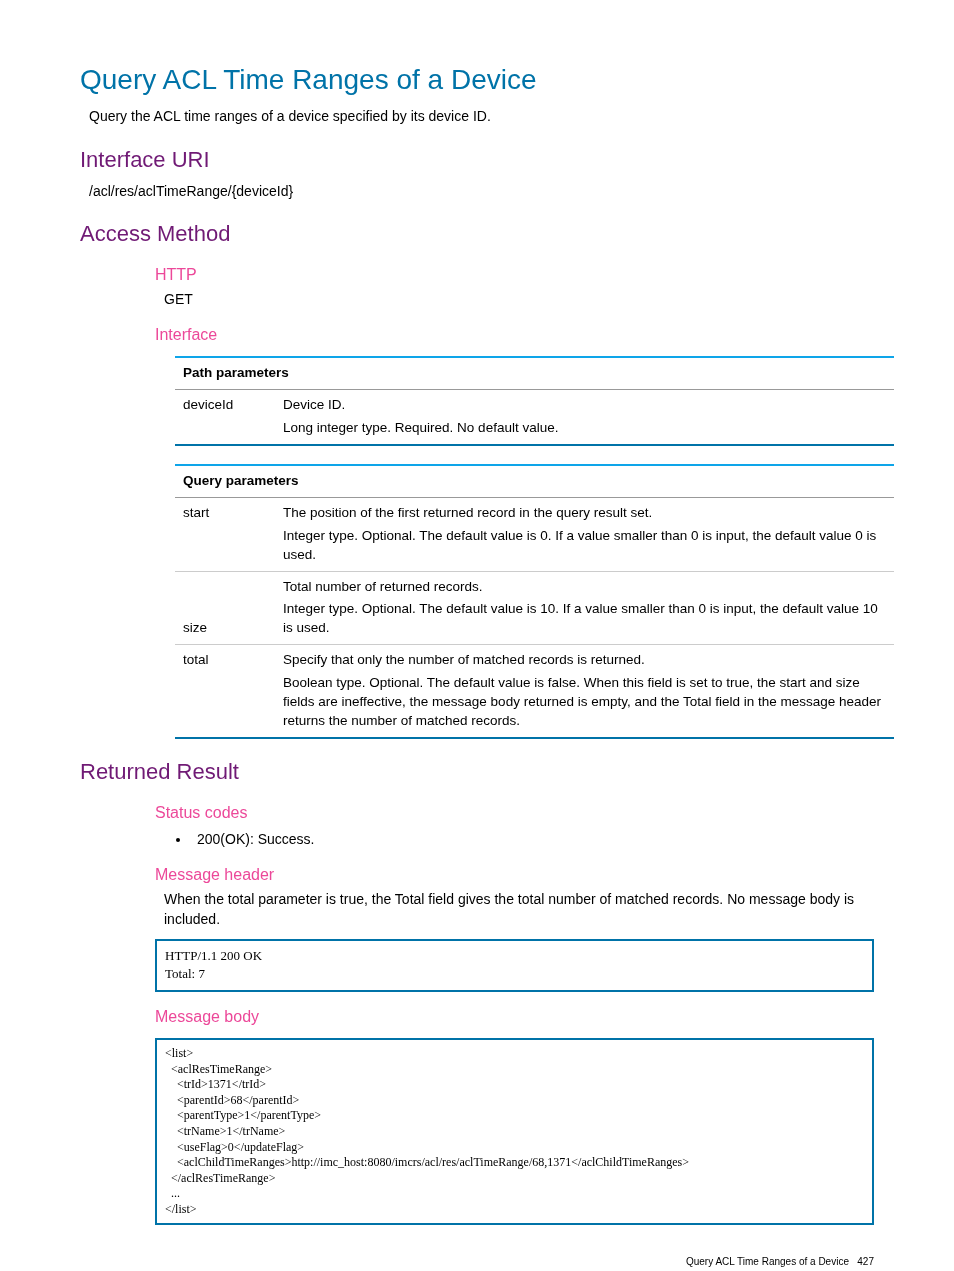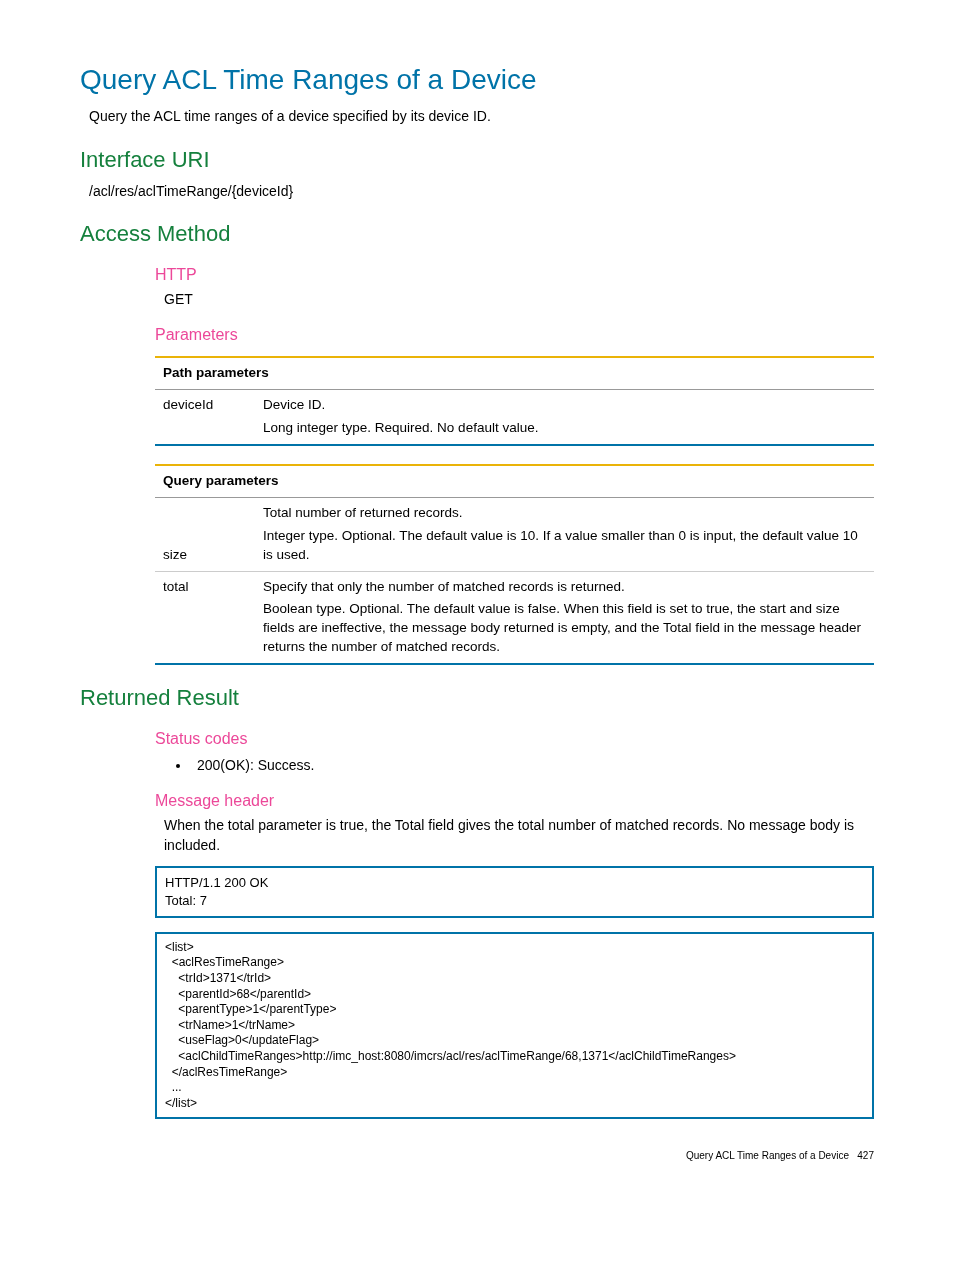--- a/index.html
+++ b/index.html
@@ -13,63 +13,64 @@
     line-height: 1.4;
   }
   h1 {
     color: #0073a8;
     font-weight: 300;
     font-size: 28px;
     margin: 0 0 8px 0;
     font-family: Arial, Helvetica, sans-serif;
   }
   h2 {
-    color: #15803d;
+    color: #701a75;
     font-weight: 300;
     font-size: 22px;
     margin: 18px 0 6px 0;
   }
   h3 {
     color: #ec4899;
     font-weight: 400;
     font-size: 16px;
     margin: 14px 0 4px 0;
   }
   .indent1 { margin-left: 75px; }
   .body-text { margin: 2px 0 8px 9px; }
   table {
     border-collapse: collapse;
     width: 100%;
     margin: 10px 0 18px 0;
     font-size: 13.5px;
   }
   table.param {
-    border-top: 2px solid #eab308;
+    border-top: 2px solid #0ea5e9;
     border-bottom: 2px solid #0073a8;
+    margin-left: 20px;
   }
   table.param th {
     text-align: left;
     font-weight: bold;
     padding: 6px 8px;
     border-bottom: 1px solid #999;
   }
   table.param td {
     padding: 6px 8px;
     vertical-align: top;
     border-bottom: 1px solid #ccc;
   }
   table.param tr:last-child td { border-bottom: none; }
   table.param td.col1 { width: 100px; }
   .desc-sub { display: block; margin-top: 4px; }
   ul.bullets { margin: 6px 0 0 36px; padding: 0; }
   ul.bullets li { margin-left: 0; padding-left: 6px; }
   pre.codebox {
     border: 2px solid #0073a8;
     background: #fff;
-    font-family: Liberation Sans, sans-serif;
+    font-family: Liberation Serif, serif;
     font-size: 13px;
     padding: 6px 8px;
     margin: 10px 0 14px 0;
     white-space: pre;
     overflow: hidden;
   }
   pre.codebox.small { font-size: 12px; line-height: 1.3; }
   .footer {
     text-align: right;
     font-size: 10px;
@@ -84,21 +85,21 @@
 
 <h2>Interface URI</h2>
 <p class="indent1 body-text">/acl/res/aclTimeRange/{deviceId}</p>
 
 <h2>Access Method</h2>
 
 <div class="indent1">
   <h3>HTTP</h3>
   <p class="body-text">GET</p>
 
-  <h3>Parameters</h3>
+  <h3>Interface</h3>
 
   <table class="param">
     <tbody>
         <tr>
           <th colspan="2">Path parameters</th>
         </tr>
     <tr>
       <td class="col1">deviceId</td>
       <td>
         <span>Device ID.</span>
@@ -106,20 +107,27 @@
       </td>
     </tr>
   </tbody>
     </table>
 
   <table class="param">
     <tbody>
         <tr>
           <th colspan="2">Query parameters</th>
         </tr>
+    <tr>
+      <td class="col1">start</td>
+      <td>
+        <span>The position of the first returned record in the query result set.</span>
+        <span class="desc-sub">Integer type. Optional. The default value is 0. If a value smaller than 0 is input, the default value 0 is used.</span>
+      </td>
+    </tr>
     <tr>
       <td class="col1" style="vertical-align:bottom">size</td>
       <td>
         <span>Total number of returned records.</span>
         <span class="desc-sub">Integer type. Optional. The default value is 10. If a value smaller than 0 is input, the default value 10 is used.</span>
       </td>
     </tr>
     <tr>
       <td class="col1">total</td>
       <td>
@@ -137,20 +145,21 @@
   <h3>Status codes</h3>
   <ul class="bullets">
     <li>200(OK): Success.</li>
   </ul>
 
   <h3>Message header</h3>
   <p class="body-text">When the total parameter is true, the Total field gives the total number of matched records. No message body is included.</p>
   <pre class="codebox">HTTP/1.1 200 OK
 Total: 7</pre>
 
+  <h3>Message body</h3>
   <pre class="codebox small">&lt;list&gt;
   &lt;aclResTimeRange&gt;
     &lt;trId&gt;1371&lt;/trId&gt;
     &lt;parentId&gt;68&lt;/parentId&gt;
     &lt;parentType&gt;1&lt;/parentType&gt;
     &lt;trName&gt;1&lt;/trName&gt;
     &lt;useFlag&gt;0&lt;/updateFlag&gt;
     &lt;aclChildTimeRanges&gt;http://imc_host:8080/imcrs/acl/res/aclTimeRange/68,1371&lt;/aclChildTimeRanges&gt;
   &lt;/aclResTimeRange&gt;
   ...

